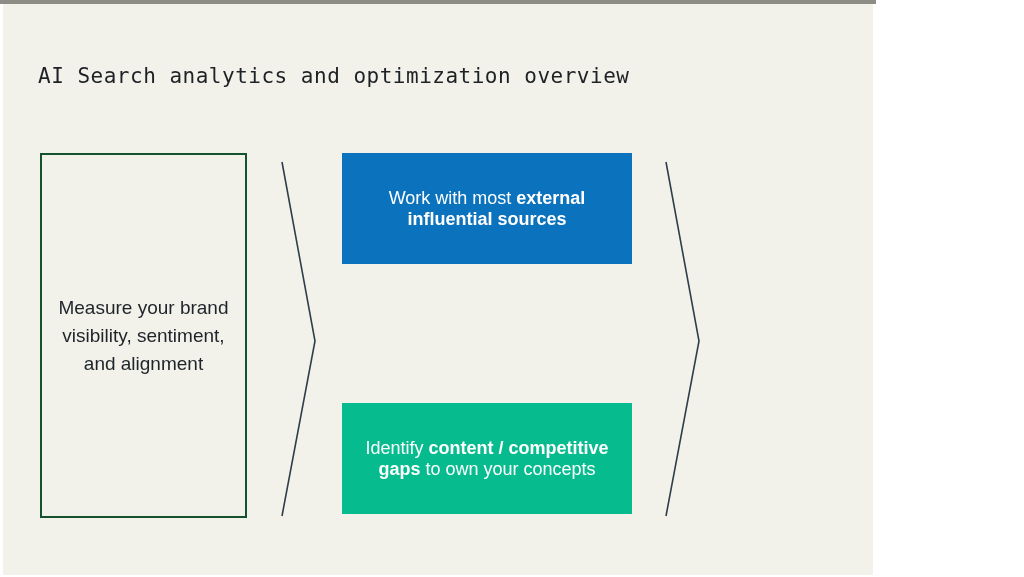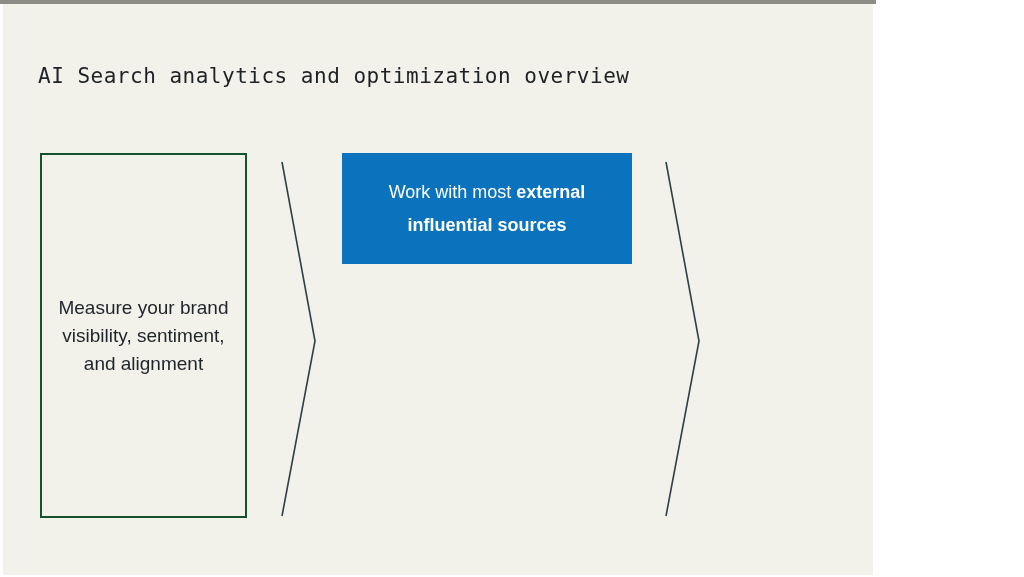--- a/index.html
+++ b/index.html
@@ -73,21 +73,21 @@
     left: 342px;
     width: 290px;
     height: 111px;
     box-sizing: border-box;
     display: flex;
     align-items: center;
     justify-content: center;
     text-align: center;
     color: #ffffff;
     font-size: 18px;
-    line-height: 33px;
+    line-height: 21px;
     padding: 12px 20px;
   }
   .mid-box-1 { top: 153px; background: #0b72bd; }
   .mid-box-2 { top: 279px; background: #0b72bd; }
   .mid-box-3 { top: 403px; background: #06bc8e; }
   .mid-box .b { font-weight: bold; }
 </style>
 </head>
 <body>
 
@@ -101,18 +101,21 @@
     <span>Measure your brand visibility, sentiment, and alignment</span>
   </div>
 
   <svg class="chevron chevron-1" viewBox="0 0 44 366">
     <polyline points="6,6 39,185 6,360" fill="none" stroke="#2e3e4a" stroke-width="1.6"></polyline>
   </svg>
 
   <div class="mid-box mid-box-1">
     <span><span>Work with most </span><span class="b">external influential sources</span></span>
   </div>
+  <div class="mid-box mid-box-3">
+    <span><span>Identify </span><span class="b">content / competitive gaps</span><span> to own your concepts</span></span>
+  </div>
 
   <svg class="chevron chevron-2" viewBox="0 0 44 366">
     <polyline points="6,6 39,185 6,360" fill="none" stroke="#2e3e4a" stroke-width="1.6"></polyline>
   </svg>
 
 </div>
 
 </body></html>

